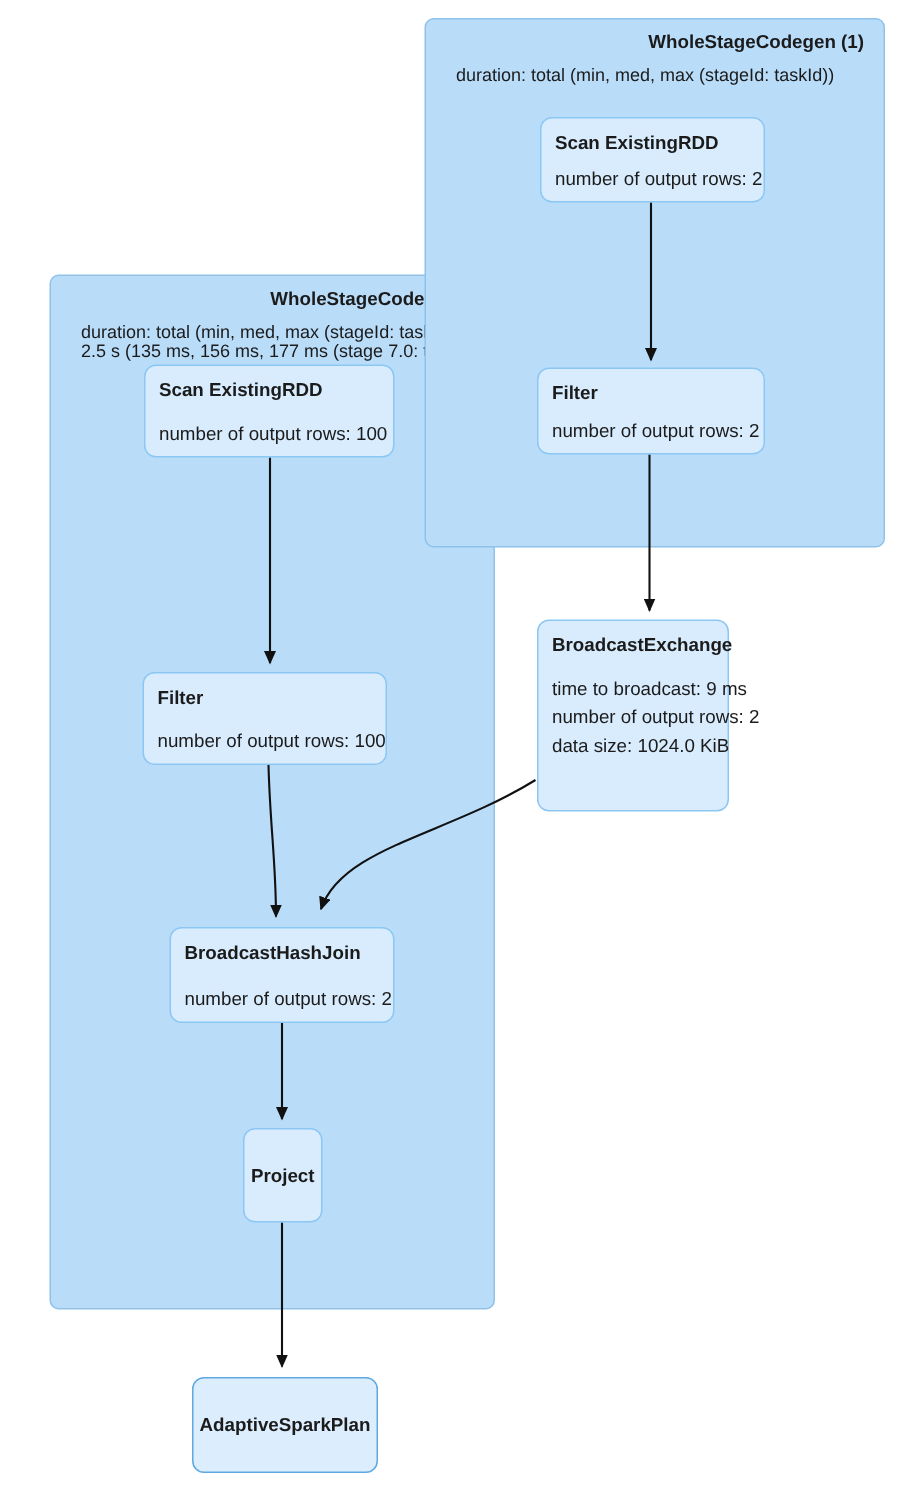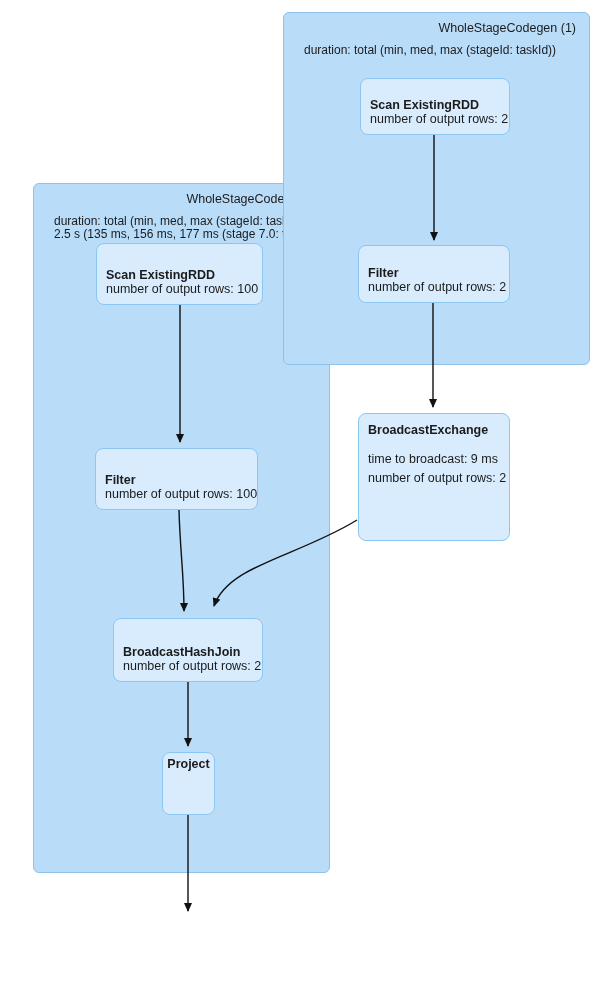--- a/index.html
+++ b/index.html
@@ -31,21 +31,21 @@
     background: var(--cluster-fill);
     border: 1px solid var(--cluster-border);
     border-radius: 6px;
   }
   .cluster-left  { left: 33px;  top: 183px; width: 297px; height: 690px; z-index: 1; }
   .cluster-right { left: 283px; top: 12px;  width: 307px; height: 353px; z-index: 2; }
   .cluster-title {
     position: absolute;
     top: 8px;
     font-size: 12.5px;
-    font-weight: normal;
+    font-weight: bold;
     white-space: nowrap;
     color: var(--text);
   }
   .cluster-left  .cluster-title { right: 5px; }
   .cluster-right .cluster-title { right: 13px; }
   .cluster-duration {
     position: absolute;
     top: 31px;
     left: 20px;
     right: 0;
@@ -63,41 +63,41 @@
     pointer-events: none;
   }
   .node {
     position: absolute;
     background: var(--node-fill);
     border: 1px solid var(--node-border);
     border-radius: 8px;
     z-index: 6;
     display: flex;
     flex-direction: column;
-    justify-content: flex-end;
+    justify-content: space-between;
     padding: 9px 9px 8px 9px;
     font-size: 12.5px;
     line-height: 14px;
   }
   .node .node-title { font-weight: bold; white-space: nowrap; }
   .node .node-metric { white-space: nowrap; }
   .node-scan-right  { left: 360px; top: 78px;  width: 150px; height: 57px; }
   .node-filter-right{ left: 358px; top: 245px; width: 152px; height: 58px; }
   .node-broadcast-exchange {
-    left: 358px; top: 413px; width: 152px; height: 128px;
+    left: 358px; top: 413px; width: 128px; height: 128px;
     justify-content: flex-start;
   }
   .node-broadcast-exchange .metric-list { margin-top: 13px; }
   .node-broadcast-exchange .metric-list div { line-height: 19px; white-space: nowrap; }
   .node-scan-left   { left: 96px;  top: 243px; width: 167px; height: 62px; }
   .node-filter-left { left: 95px;  top: 448px; width: 163px; height: 62px; }
   .node-bhj         { left: 113px; top: 618px; width: 150px; height: 64px; }
   .node-project {
     left: 162px; top: 752px; width: 53px; height: 63px;
-    justify-content: flex-start; align-items: center; padding: 4px;
+    justify-content: center; align-items: center; padding: 4px;
   }
   .node-asp {
     left: 128px; top: 918px; width: 124px; height: 64px;
     justify-content: center; align-items: center; padding: 4px;
     background: var(--final-node-fill);
     border-color: var(--final-node-border);
   }
 </style>
 </head>
 <body>
@@ -144,20 +144,21 @@
   <div class="node node-filter-right">
     <div class="node-title">Filter</div>
     <div class="node-metric">number of output rows: 2</div>
   </div>
 
   <div class="node node-broadcast-exchange">
     <div class="node-title">BroadcastExchange</div>
     <div class="metric-list">
       <div>time to broadcast: 9 ms</div>
       <div>number of output rows: 2</div>
+      <div>data size: 1024.0 KiB</div>
     </div>
   </div>
 
   <div class="node node-scan-left">
     <div class="node-title">Scan ExistingRDD</div>
     <div class="node-metric">number of output rows: 100</div>
   </div>
 
   <div class="node node-filter-left">
     <div class="node-title">Filter</div>
@@ -166,14 +167,17 @@
 
   <div class="node node-bhj">
     <div class="node-title">BroadcastHashJoin</div>
     <div class="node-metric">number of output rows: 2</div>
   </div>
 
   <div class="node node-project">
     <div class="node-title">Project</div>
   </div>
 
+  <div class="node node-asp">
+    <div class="node-title">AdaptiveSparkPlan</div>
+  </div>
 
 </div>
 
 </body></html>

